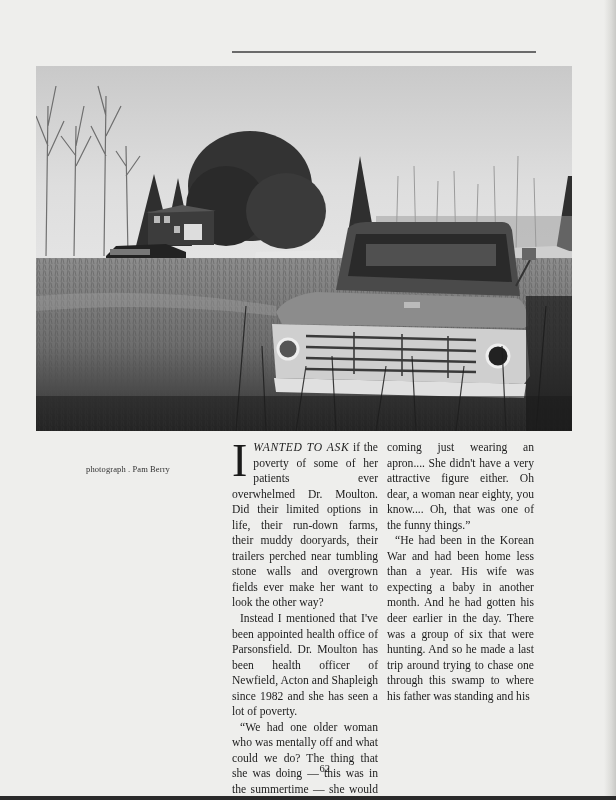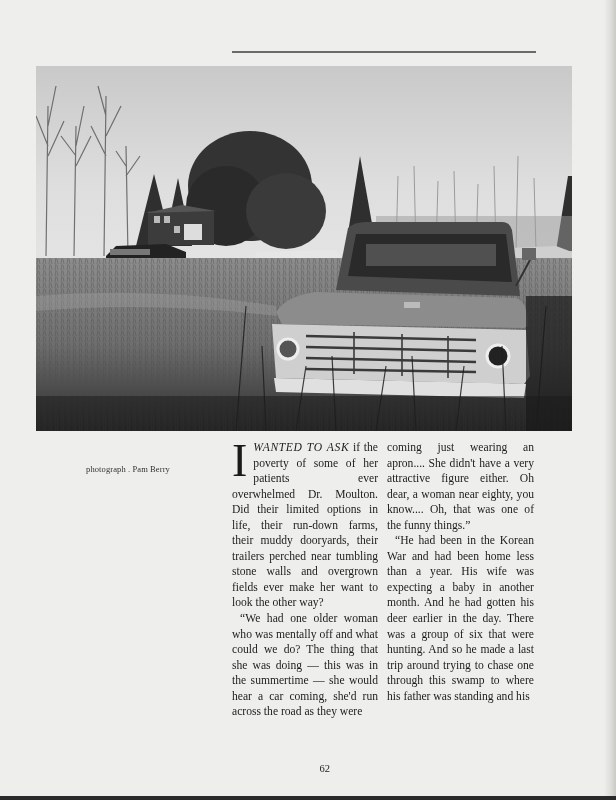--- a/index.html
+++ b/index.html
@@ -158,20 +158,21 @@
     <rect x="490" y="230" width="46" height="135" fill="#1a1a1a" opacity="0.7"></rect>
   </svg>
 </div>
 
 <div class="caption">photograph . Pam Berry</div>
 
 <div class="column col-left">
   <p class="first">
     <span class="dropcap">I</span><span class="smallcaps">WANTED TO ASK</span> <span>if the poverty of some of her patients ever overwhelmed Dr. Moulton. Did their limited options in life, their run-down farms, their muddy dooryards, their trailers perched near tumbling stone walls and overgrown fields ever make her want to look the other way?</span>
   </p>
+  <p>Instead I mentioned that I've been appointed health office of Parsonsfield. Dr. Moulton has been health officer of Newfield, Acton and Shapleigh since 1982 and she has seen a lot of poverty.</p>
   <p>“We had one older woman who was mentally off and what could we do? The thing that she was doing — this was in the summertime — she would hear a car coming, she'd run across the road as they were</p>
 </div>
 
 <div class="column col-right">
   <p class="cont">coming just wearing an apron.... She didn't have a very attractive figure either. Oh dear, a woman near eighty, you know.... Oh, that was one of the funny things.”</p>
   <p>“He had been in the Korean War and had been home less than a year. His wife was expecting a baby in another month. And he had gotten his deer earlier in the day. There was a group of six that were hunting. And so he made a last trip around trying to chase one through this swamp to where his father was standing and his</p>
 </div>
 
 <div class="page-number">62</div>
 <div class="bottom-band"></div>

